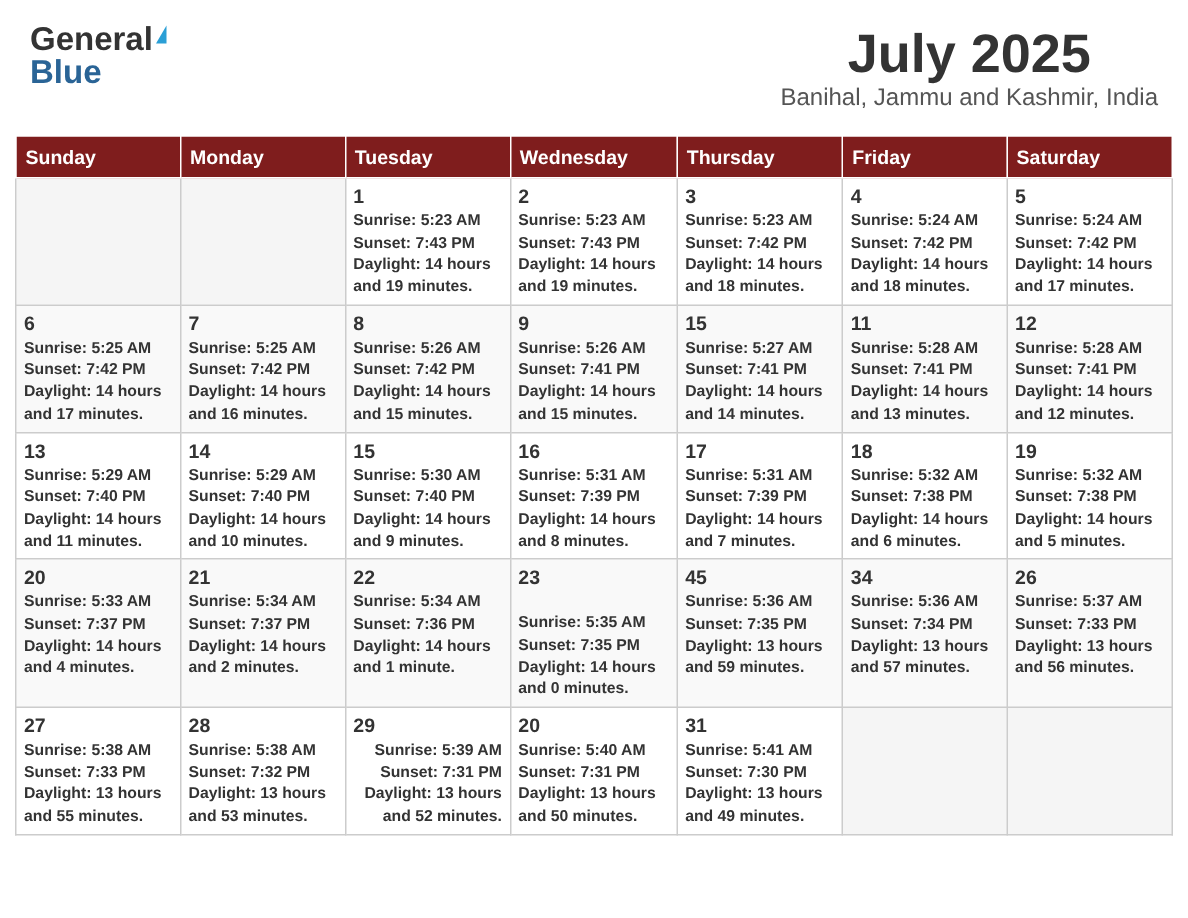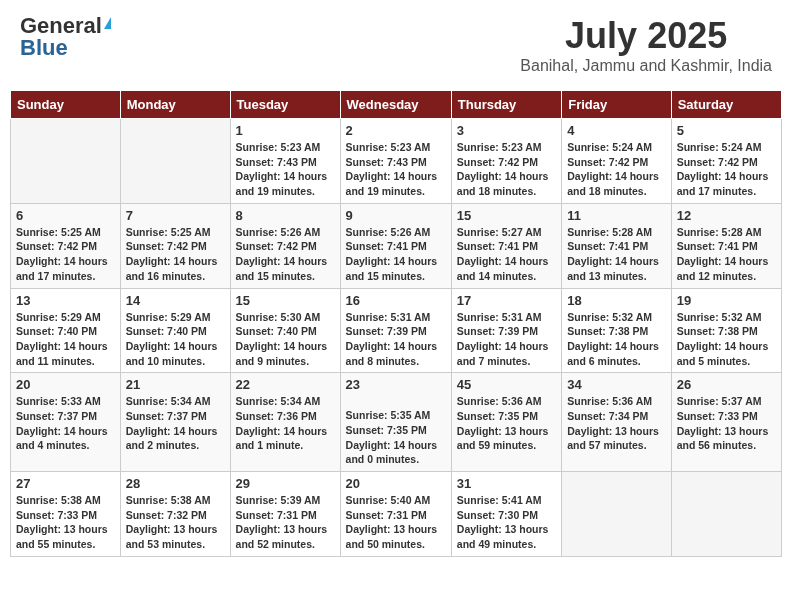--- a/index.html
+++ b/index.html
@@ -302,21 +302,21 @@
 Daylight: 13 hours and 55 minutes.</div>
         </td>
         <td>
           <span class="day-number">28</span>
           <div class="day-info" style="white-space: pre-line;">Sunrise: 5:38 AM
 Sunset: 7:32 PM
 Daylight: 13 hours and 53 minutes.</div>
         </td>
         <td>
           <span class="day-number">29</span>
-          <div class="day-info" style="white-space: pre-line;">Sunrise: 5:39 AM
+          <div class="day-info" style="white-space: pre-line; text-align: right;">Sunrise: 5:39 AM
 Sunset: 7:31 PM
 Daylight: 13 hours and 52 minutes.</div>
         </td>
         <td>
           <span class="day-number">20</span>
           <div class="day-info" style="white-space: pre-line;">Sunrise: 5:40 AM
 Sunset: 7:31 PM
 Daylight: 13 hours and 50 minutes.</div>
         </td>
         <td>

